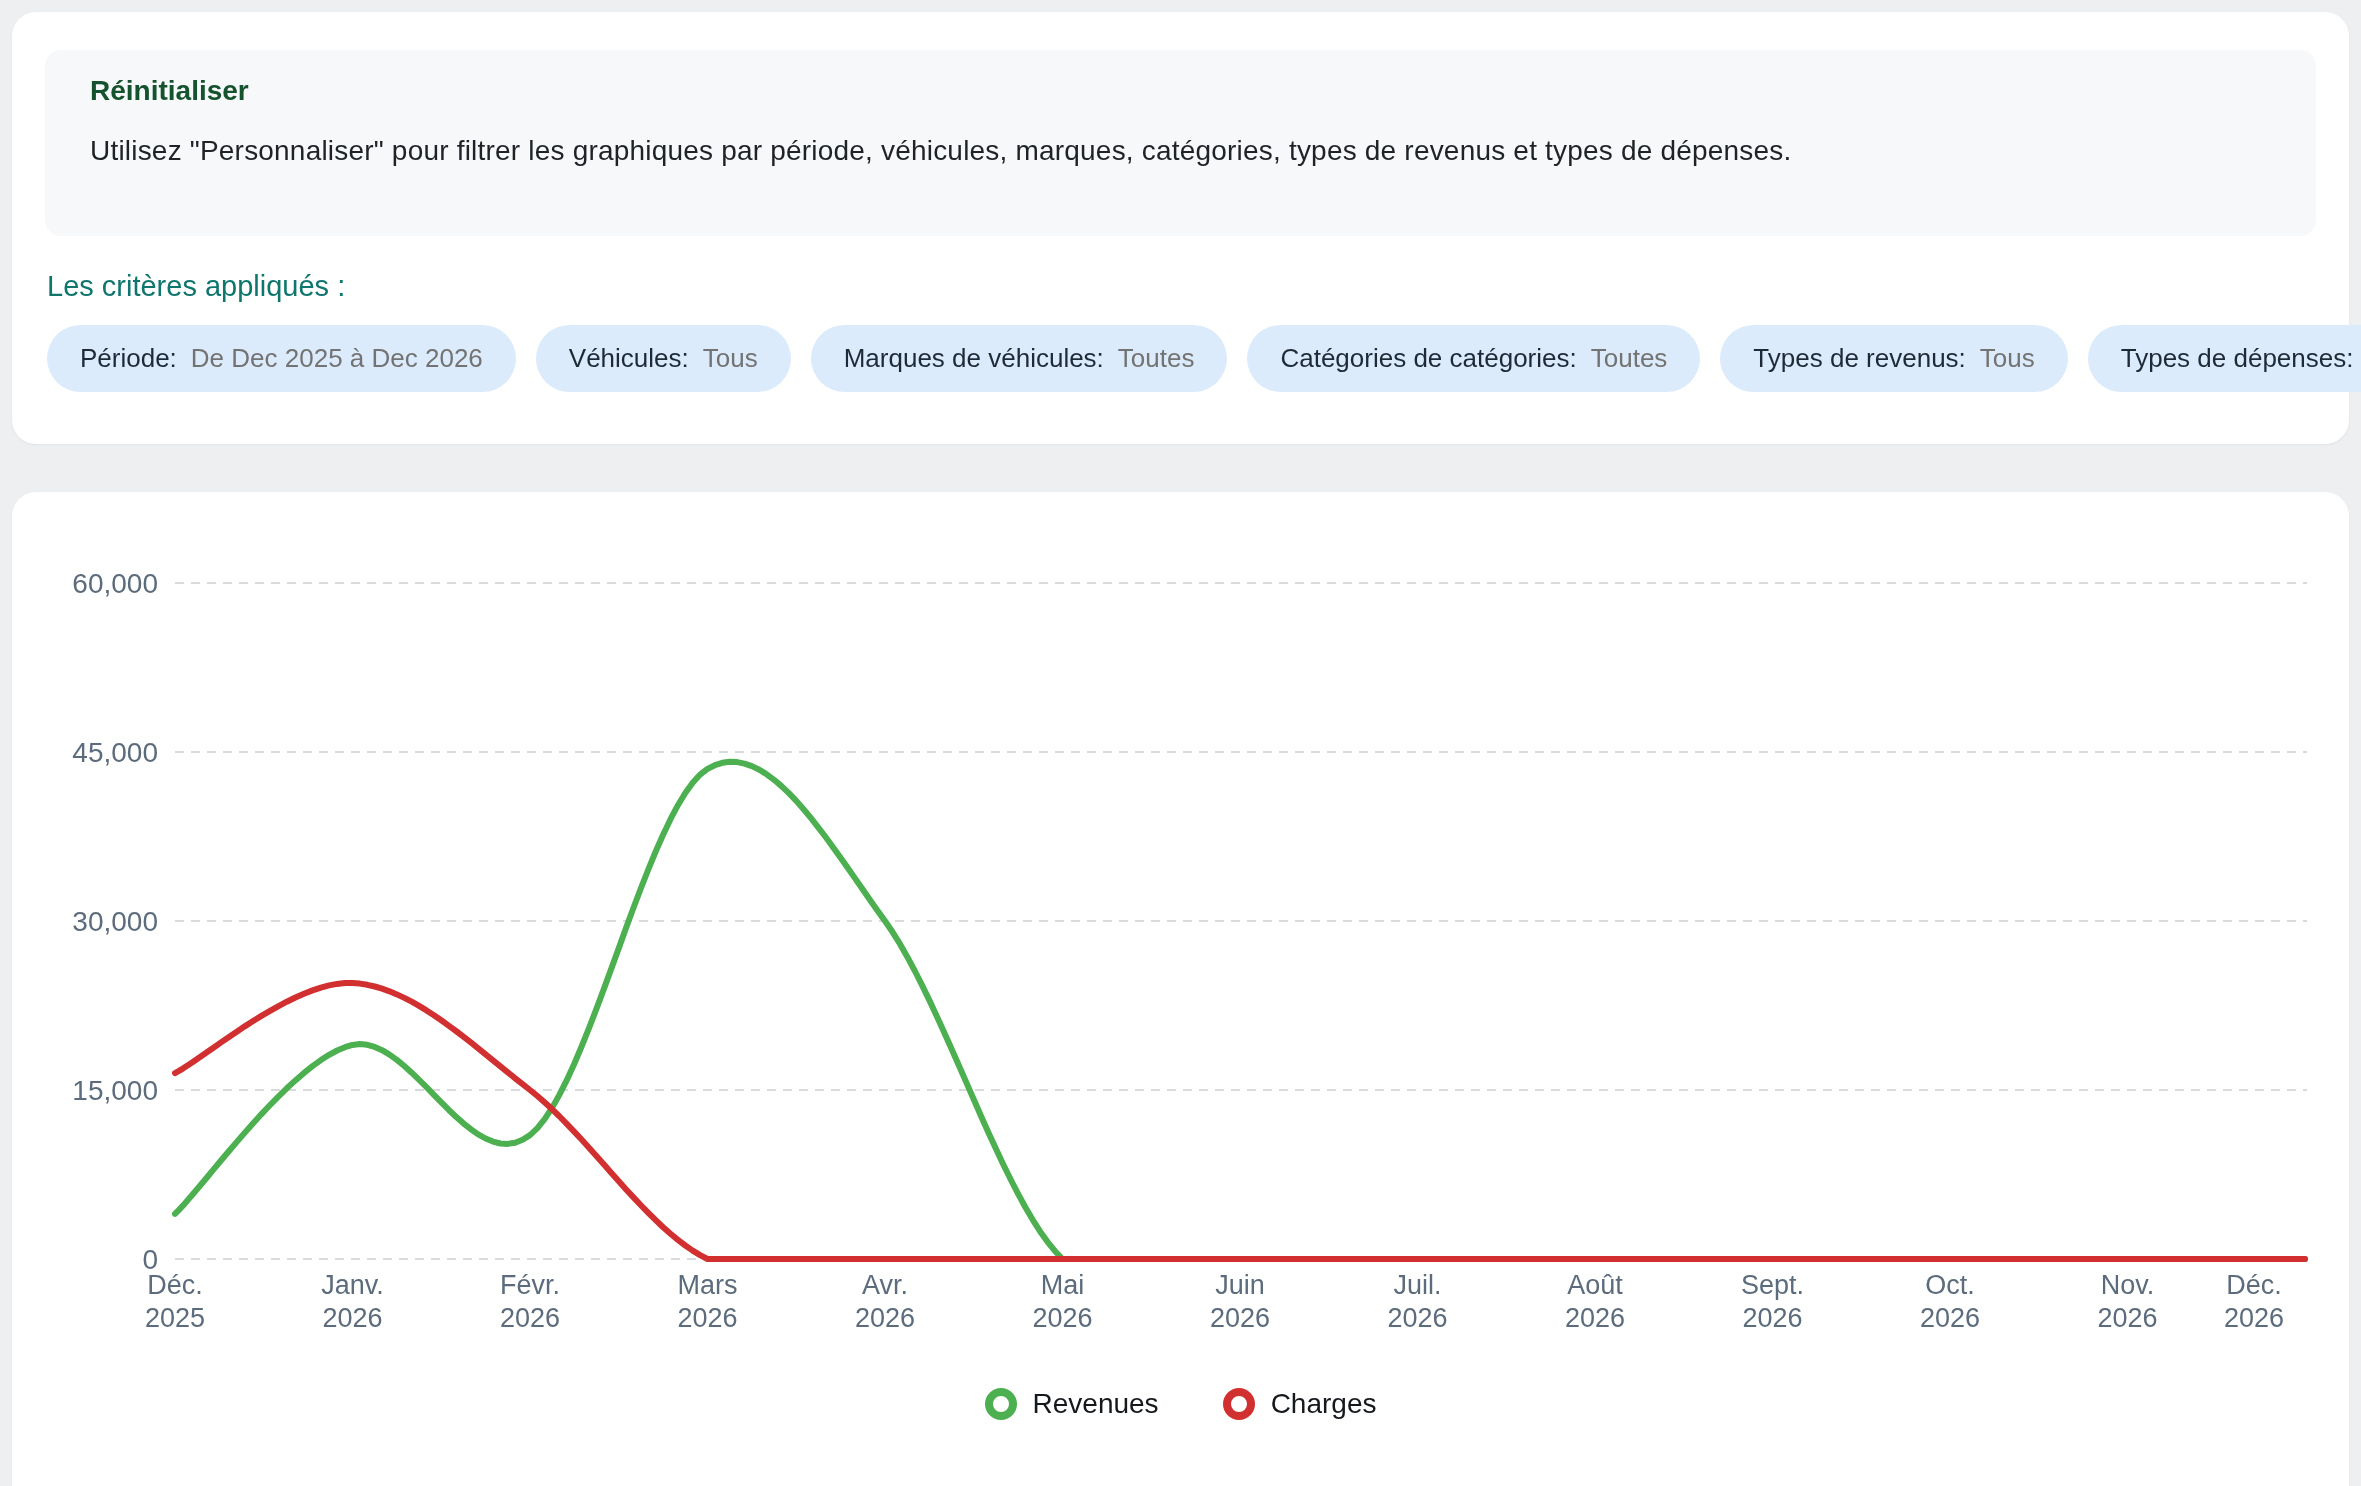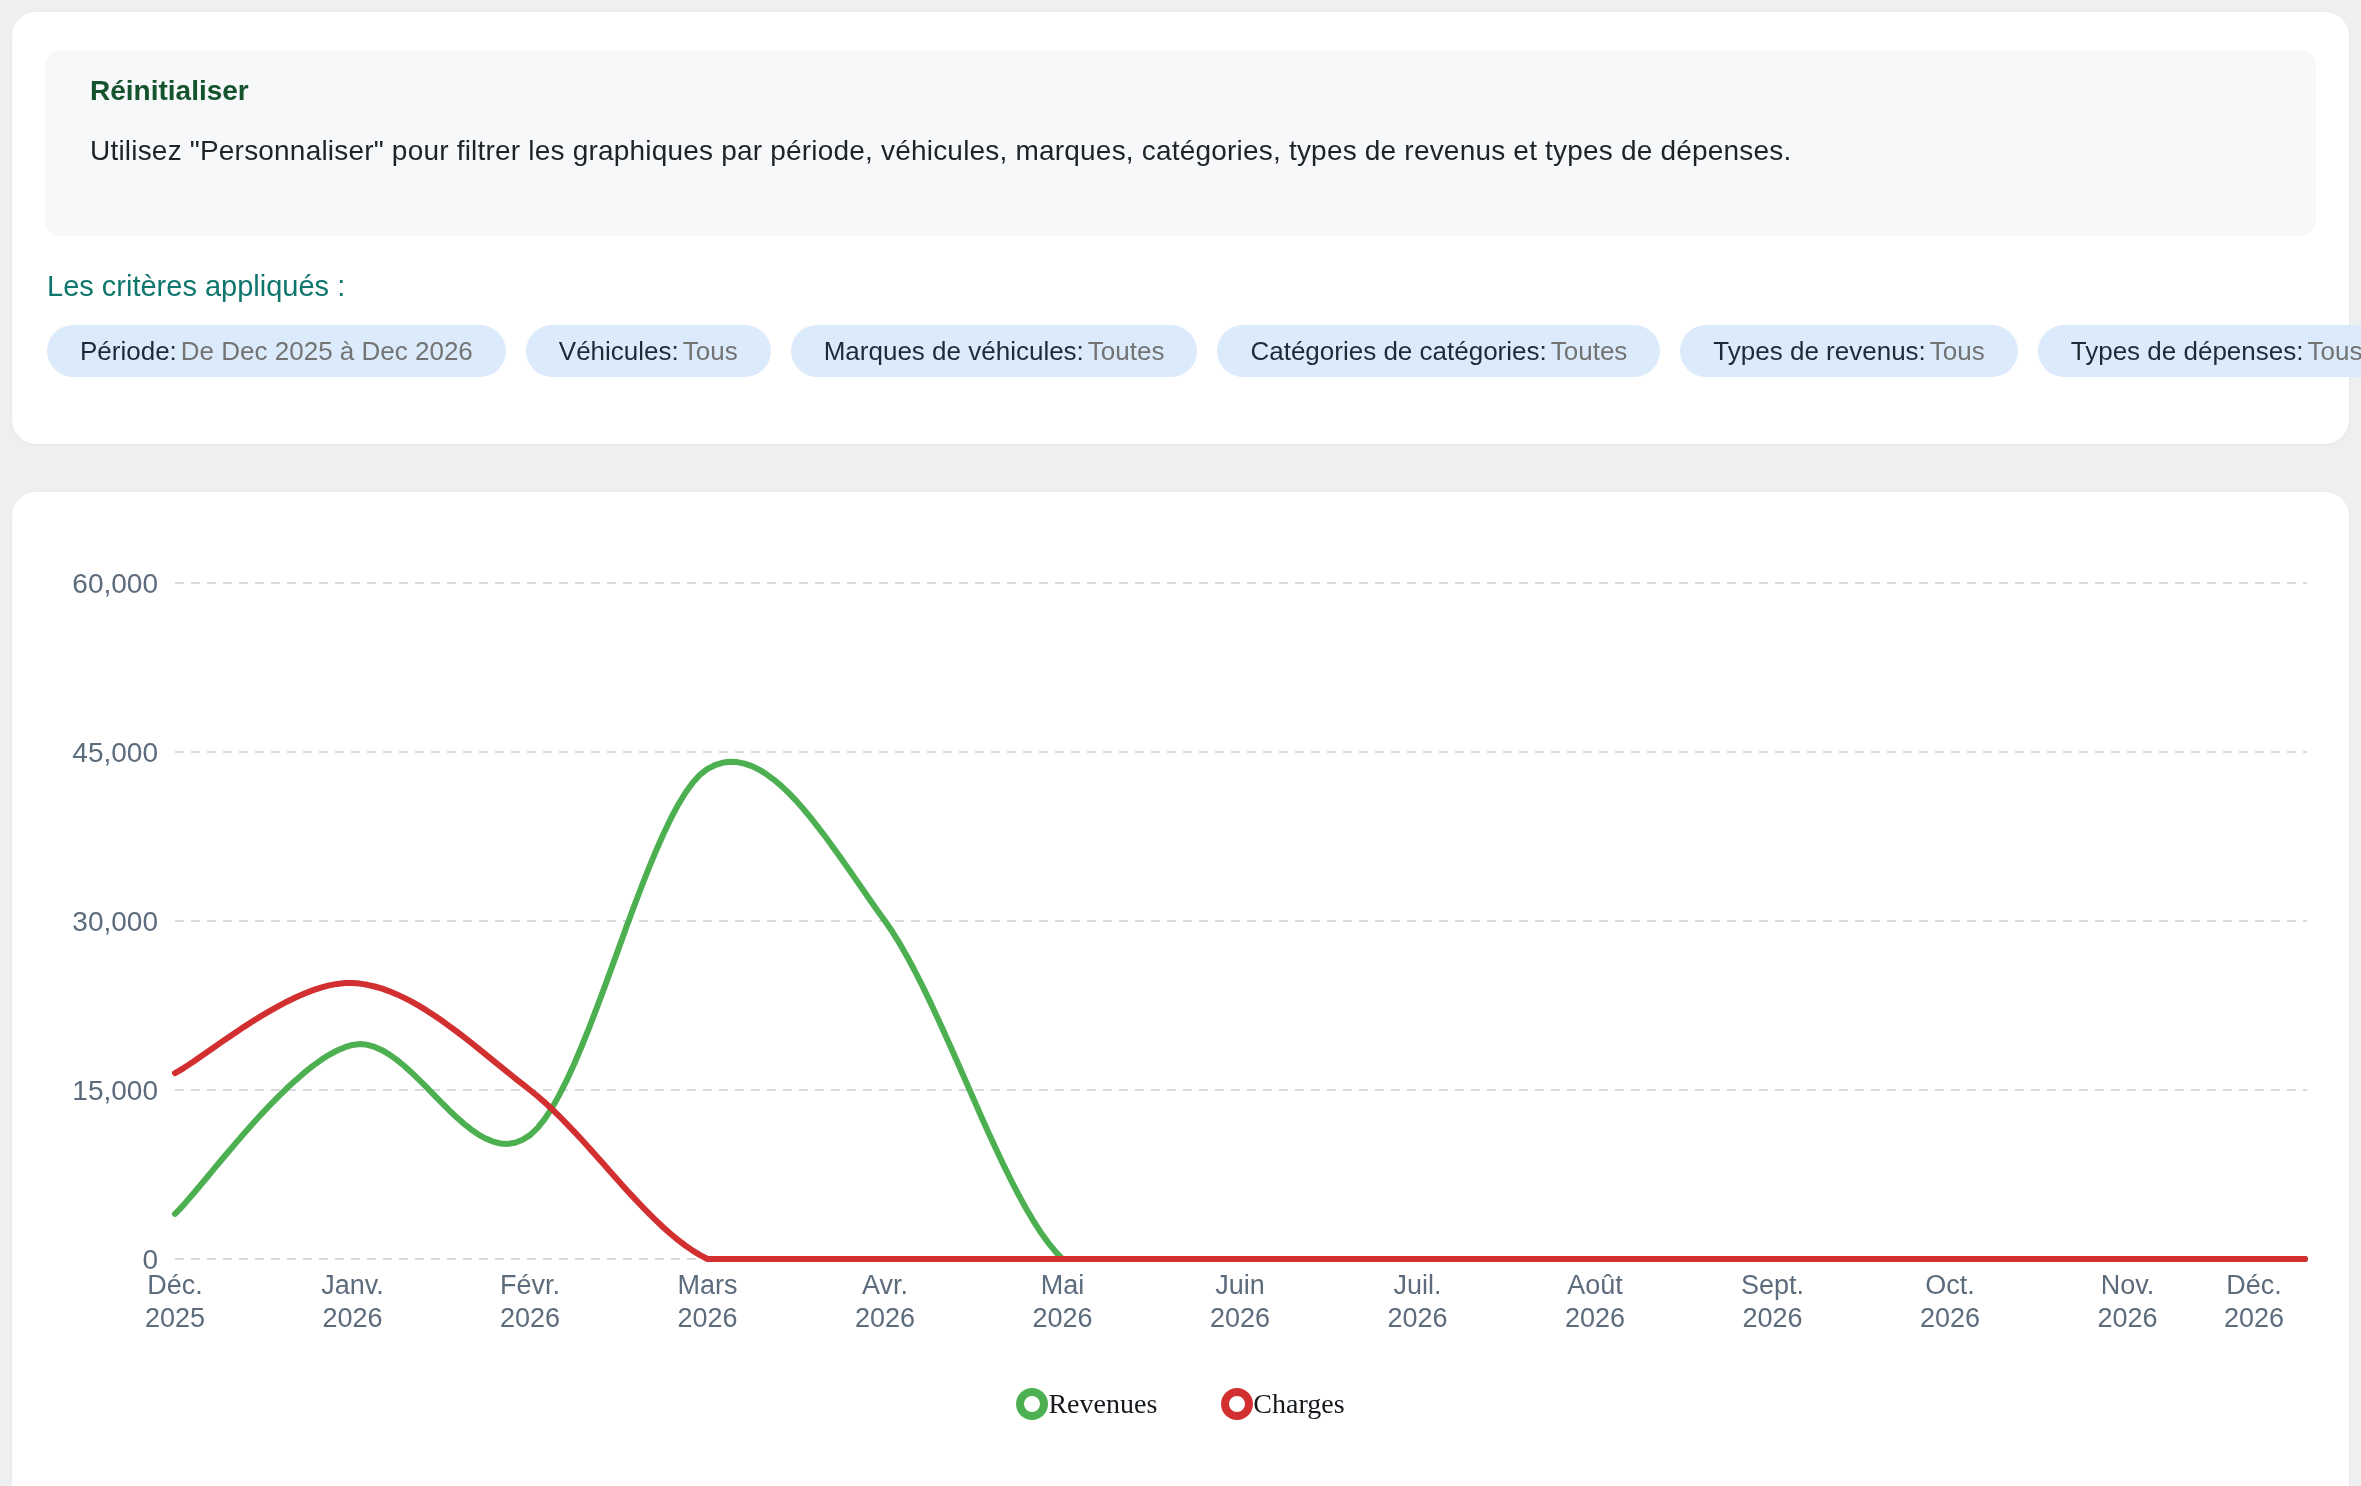--- a/index.html
+++ b/index.html
@@ -7,26 +7,26 @@
   .card{position:absolute;background:#ffffff;border-radius:24px;box-shadow:0 1px 3px rgba(0,0,0,.05);}
   .top-card{left:12px;top:12px;width:2337px;height:432px;}
   .inner-panel{position:absolute;left:33px;top:38px;width:2271px;height:186px;background:#f7f8f9;border-radius:16px;box-sizing:border-box;padding:25px 45px;}
   .btn-row{display:flex;align-items:center;gap:70px;}
   .p-btn{display:inline-flex;align-items:center;gap:20px;background:#1a63d5;color:#ffffff;border:none;border-radius:12px;height:64px;padding:0 34px;font-family:"Liberation Sans",sans-serif;font-size:28px;font-weight:500;cursor:pointer;}
   .p-btn svg{width:36px;height:36px;display:block;}
   .reset-link{color:#14532d;font-size:28px;font-weight:600;text-decoration:none;cursor:pointer;}
   .desc{margin:28px 0 0 0;font-size:28px;color:#1f2227;letter-spacing:.2px;}
   .criteria-h{position:absolute;left:35px;top:258px;margin:0;font-size:29px;font-weight:400;color:#0f766e;}
   .chips{position:absolute;left:35px;top:313px;width:2285px;display:flex;gap:20px;}
-  .chip{display:inline-flex;align-items:center;gap:4px;background:#dcebfb;border-radius:34px;height:52px;padding:0 33px;white-space:nowrap;}
+  .chip{display:inline-flex;align-items:center;gap:14px;background:#dcebfb;border-radius:34px;height:67px;padding:0 33px;white-space:nowrap;}
   .chip-label{font-size:26px;color:#1f2a37;}
   .chip-value{font-size:26px;color:#737373;font-weight:500;}
   .chart-card{left:12px;top:492px;width:2337px;height:1138px;}
   .legend{position:absolute;left:0;top:896px;width:100%;display:flex;justify-content:center;gap:64px;}
-  .legend-item{display:inline-flex;align-items:flex-end;cursor:pointer;font-family:Liberation Serif, serif;}
+  .legend-item{display:inline-flex;align-items:flex-end;gap:16px;cursor:pointer;}
   .legend-ring{width:16px;height:16px;border-radius:50%;border-width:8px;border-style:solid;background:#fff;}
   .legend-text{font-size:28px;color:#15191d;}
   text{font-family:"Liberation Sans",sans-serif;}
 </style>
 </head>
 <body>
 
 <div class="page">
 
   <section class="card top-card">

